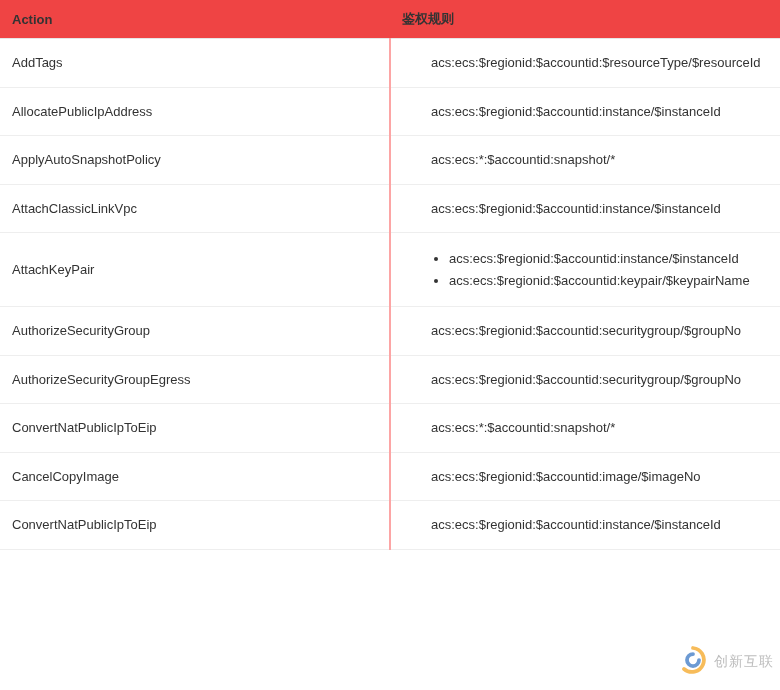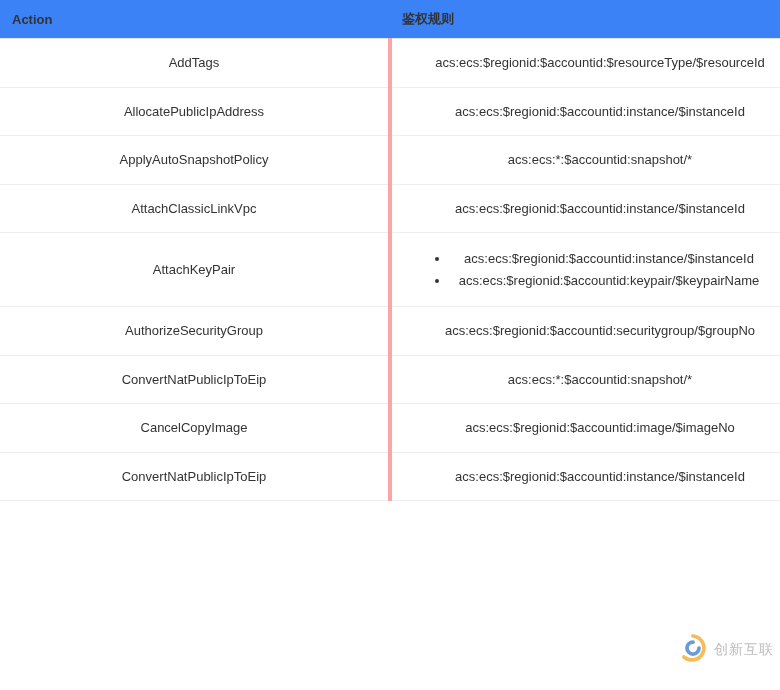--- a/index.html
+++ b/index.html
@@ -11,52 +11,51 @@
       width: 780px;
     }
     table {
       width: 100%;
       border-collapse: collapse;
       table-layout: fixed;
     }
     col.action-col { width: 390px; }
     col.rule-col { width: 390px; }
     thead th {
-      background: #3b82f6;
+      background: #ef4444;
       text-align: left;
       font-weight: 700;
       color: #333;
       padding: 10px 12px;
       border-bottom: 1px solid #e6e6e6;
       font-size: 13px;
     }
     tbody td {
       padding: 14px 12px;
       border-bottom: 1px solid #eee;
       vertical-align: middle;
       color: #333;
       line-height: 1.5;
       word-break: break-all;
-      text-align: center;
     }
-    tbody td.rule-cell { border-left: 4px solid #fca5a5; padding-left: 40px; }
+    tbody td.rule-cell { border-left: 2px solid #fca5a5; padding-left: 40px; }
     ul.rule-list {
       list-style: disc;
       margin: 0;
       padding-left: 18px;
     }
     ul.rule-list li {
       color: #333;
       margin: 2px 0;
       word-break: break-all;
     }
     .watermark {
       position: fixed;
       right: 6px;
-      bottom: 24px;
+      bottom: 12px;
       display: flex;
       align-items: center;
       gap: 6px;
       opacity: 0.75;
       pointer-events: none;
     }
     .watermark svg { width: 30px; height: 30px; }
     .watermark-text {
       font-size: 14px;
       color: #a7a7a7;
@@ -101,20 +100,24 @@
             <li>acs:ecs:$regionid:$accountid:instance/$instanceId</li>
             <li>acs:ecs:$regionid:$accountid:keypair/$keypairName</li>
           </ul>
         </td>
       </tr>
       <tr>
         <td>AuthorizeSecurityGroup</td>
         <td class="rule-cell">acs:ecs:$regionid:$accountid:securitygroup/$groupNo</td>
       </tr>
       <tr>
+        <td>AuthorizeSecurityGroupEgress</td>
+        <td class="rule-cell">acs:ecs:$regionid:$accountid:securitygroup/$groupNo</td>
+      </tr>
+      <tr>
         <td>ConvertNatPublicIpToEip</td>
         <td class="rule-cell">acs:ecs:*:$accountid:snapshot/*</td>
       </tr>
       <tr>
         <td>CancelCopyImage</td>
         <td class="rule-cell">acs:ecs:$regionid:$accountid:image/$imageNo</td>
       </tr>
       <tr>
         <td>ConvertNatPublicIpToEip</td>
         <td class="rule-cell">acs:ecs:$regionid:$accountid:instance/$instanceId</td>

